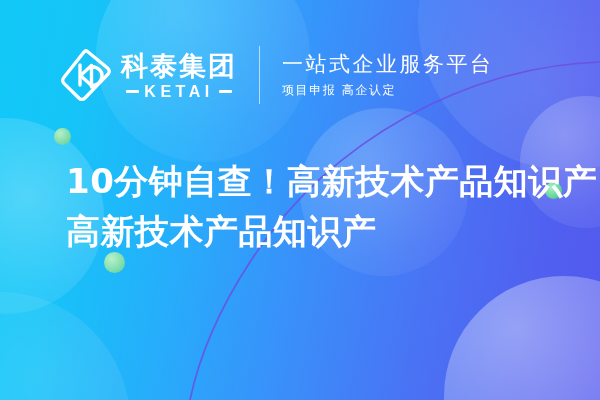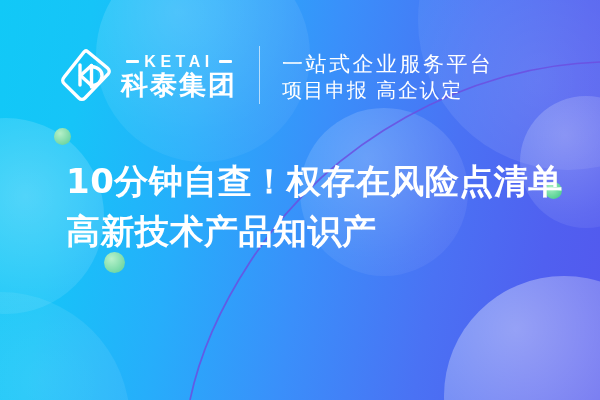--- a/index.html
+++ b/index.html
@@ -179,21 +179,21 @@
   }
   #tagline-main {
     font-size: 21px;
     color: #ffffff;
     letter-spacing: 2.5px;
     line-height: 30px;
     white-space: nowrap;
     font-family: "DejaVu Sans", "Liberation Sans", sans-serif;
   }
   #tagline-sub {
-    font-size: 20px;
+    font-size: 12px;
     color: #ffffff;
     letter-spacing: 1.6px;
     line-height: 22px;
     white-space: nowrap;
     font-family: "DejaVu Sans", "Liberation Sans", sans-serif;
   }
 
   
   #headline {
     position: absolute;
@@ -244,35 +244,35 @@
                    L 26.0 7.0 C 27.0 5.8 28.4 5.6 29.5 6.5 Z"></path>
           <path d="M 22.0 20.0 L 22.0 40.0"></path>
           <path d="M 33.5 20.5 L 22.5 30.5 L 33.5 40.5"></path>
           <path d="M 33.5 20.5 L 33.5 42.0"></path>
           <path d="M 33.5 21.5 C 41.5 22.5, 44.5 27.0, 44.0 31.5
                    C 43.5 36.5, 39.5 40.0, 33.5 40.8"></path>
         </g>
       </svg>
 
       <div id="logo-words">
+        <div id="logo-cn">科泰集团</div>
         <div id="logo-en-row">
           <span class="logo-dash"></span>
           <span id="logo-en">KETAI</span>
           <span class="logo-dash"></span>
         </div>
-        <div id="logo-cn">科泰集团</div>
       </div>
     </div>
 
     <div id="header-divider"></div>
 
     <div id="tagline-block">
       <div id="tagline-main">一站式企业服务平台</div>
       <div id="tagline-sub">项目申报 高企认定</div>
     </div>
   </div>
 
   <div id="headline">
-    <div class="headline-line">10分钟自查！权存在风险点清单</div>
+    <div class="headline-line">10分钟自查！高新技术产品知识产</div>
     <div class="headline-line">高新技术产品知识产</div>
   </div>
 
 </div>
 
 </body></html>

